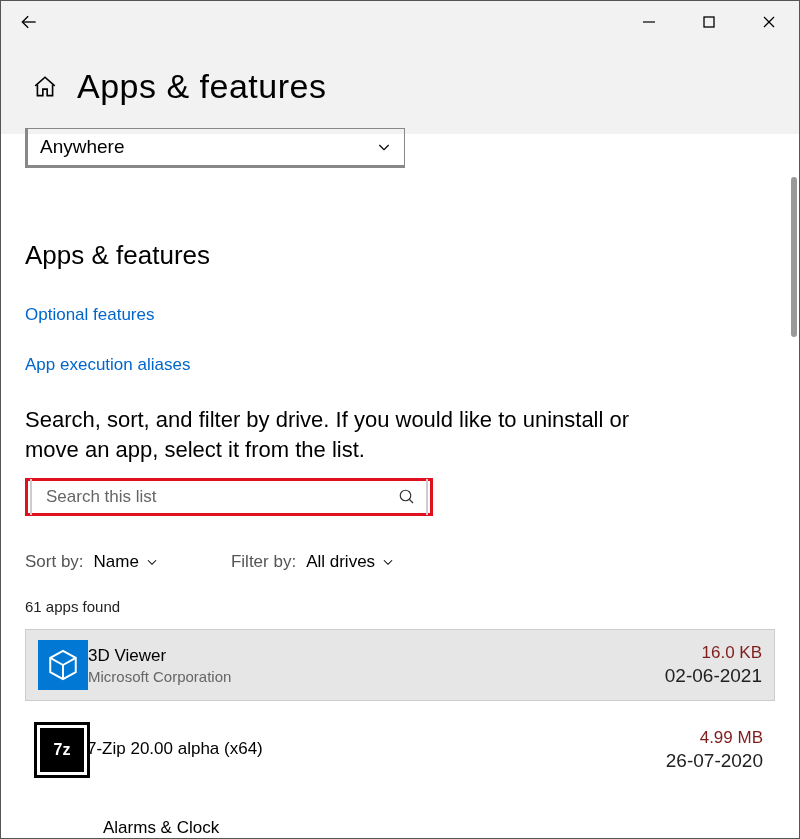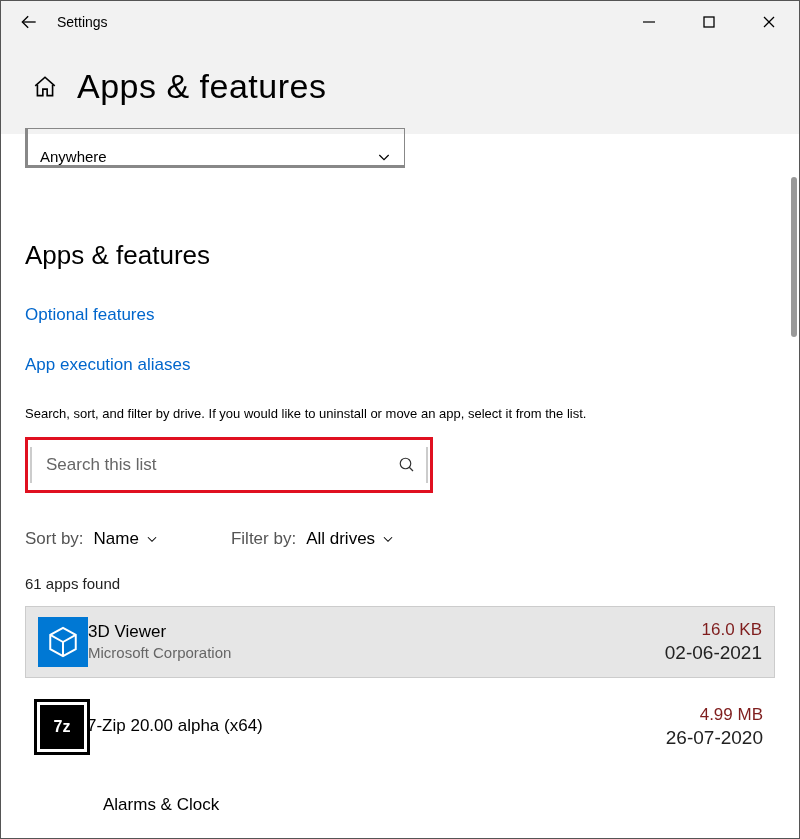--- a/index.html
+++ b/index.html
@@ -6,26 +6,26 @@
     body { font-family: "Segoe UI", Tahoma, sans-serif; background: #fff; width: 800px; height: 839px; overflow: hidden; position: relative; border: 1px solid #555; }
     .titlebar { height: 42px; display: flex; align-items: center; background: #f2f2f2; border-bottom: 0; }
     .titlebar .back { width: 56px; height: 42px; display:flex; align-items:center; justify-content:center; }
     .titlebar .title { font-size: 14px; color: #000; flex: 1; }
     .win-controls { display:flex; margin-left:auto; }
     .win-btn { width: 60px; height: 42px; display:flex; align-items:center; justify-content:center; }
     .header { background: #f2f2f2; padding: 24px 30px 28px 30px; display:flex; align-items:center; gap: 18px; }
     .home-icon { width: 28px; height: 28px; display:flex; align-items:center; justify-content:center; }
     .page-title { font-size: 34px; font-weight: 500; letter-spacing: 0.5px; color:#000; }
     .content { padding: 0 24px 0 24px; position:relative; }
-    .dropdown-anywhere { margin-top: -6px; width: 380px; height: 40px; border:1px solid #888; border-left:3px solid #888; border-bottom:3px solid #888; display:flex; align-items:flex-end; padding: 0 12px; justify-content: space-between; font-size:15px; }
+    .dropdown-anywhere { margin-top: -6px; width: 380px; height: 40px; border:1px solid #888; border-left:3px solid #888; border-bottom:3px solid #888; display:flex; align-items:center; padding: 0 12px; justify-content: space-between; font-size:19px; }
     .section-title { margin-top: 72px; font-size: 26px; font-weight: 500; }
     .link { display:block; color:#0066cc; font-size:17px; margin-top: 34px; cursor:pointer; }
     .link + .link { margin-top: 30px; }
-    .desc { margin-top: 30px; font-size: 13px; color:#000; max-width: 640px; line-height: 1.35; }
-    .search-wrap { margin-top: 14px; width: 408px; height: 56px; border: 3px solid #e01020; display:flex; align-items:center; padding: 0 2px; }
+    .desc { margin-top: 30px; font-size: 22px; color:#000; max-width: 640px; line-height: 1.35; }
+    .search-wrap { margin-top: 14px; width: 408px; height: 38px; border: 3px solid #e01020; display:flex; align-items:center; padding: 0 2px; }
     .search-inner { width:100%; height:36px; border-left:2px solid #ccc; border-right:2px solid #ccc; display:flex; align-items:center; padding: 0 10px; }
     .search-input { flex:1; border:none; outline:none; font-size:17px; color:#555; background:transparent; padding-left:4px; }
     .search-input::placeholder { color:#666; }
     .sort-row { margin-top: 36px; display:flex; gap: 72px; align-items:center; font-size:17px; color:#000; }
     .sort-btn { display:flex; align-items:center; gap:6px; }
     .sort-btn .label { color:#555; margin-right:4px; }
     .count { margin-top: 26px; font-size:15px; color:#222; }
     .app-row { margin-top: 14px; display:flex; align-items:center; padding: 10px 12px; }
     .app-row.selected { background:#e6e6e6; border:1px solid #ccc; }
     .app-icon { width: 50px; height: 50px; background:#0078d4; display:flex; align-items:center; justify-content:center; flex-shrink:0; }
@@ -43,21 +43,20 @@
 </head>
 <body>
 
 <div class="titlebar">
   <div class="back">
     <svg width="20" height="20" viewBox="0 0 24 24" fill="none" stroke="#000" stroke-width="1.6">
         <line x1="20" y1="12" x2="5" y2="12"></line>
         <polyline points="11,5 4,12 11,19"></polyline>
       </svg>
   </div>
-  <div class="title">Settings</div>
   <div class="win-controls">
     <div class="win-btn">
       <svg width="14" height="14" viewBox="0 0 14 14">
           <line x1="1" y1="7" x2="13" y2="7" stroke="#000" stroke-width="1.2"></line>
         </svg>
     </div>
     <div class="win-btn">
       <svg width="14" height="14" viewBox="0 0 14 14">
           <rect x="2" y="2" width="10" height="10" fill="none" stroke="#000" stroke-width="1.3"></rect>
         </svg>

